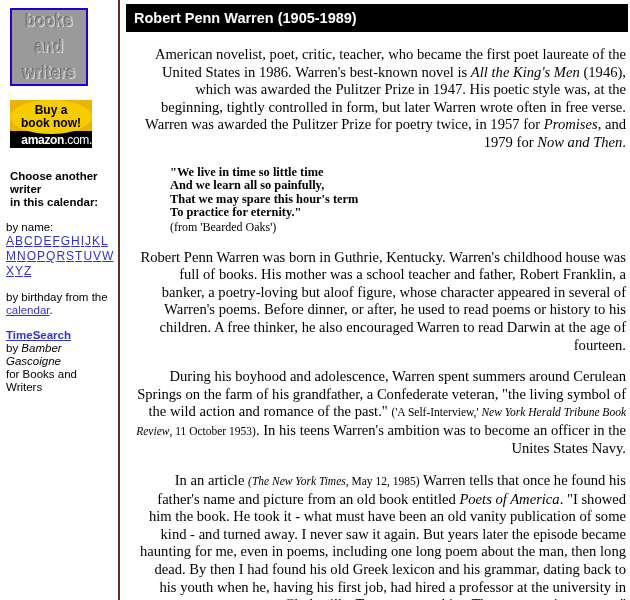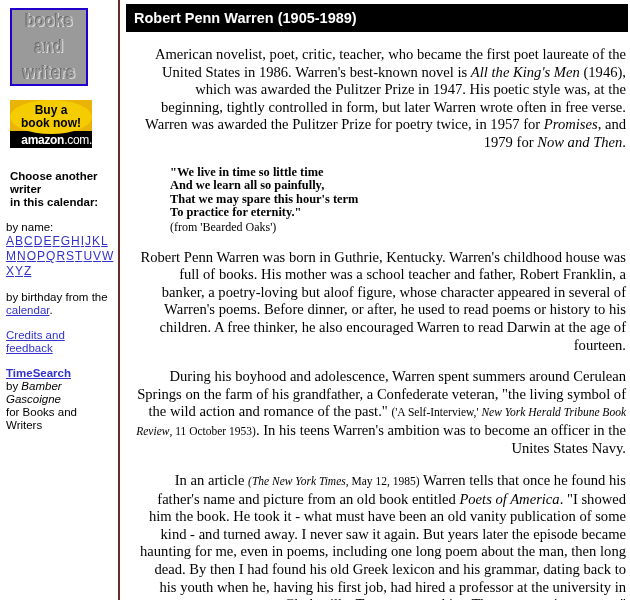--- a/index.html
+++ b/index.html
@@ -244,23 +244,20 @@
 
     <div class="alpha-row" id="alpha1"><a href="#">A</a><a href="#">B</a><a href="#">C</a><a href="#">D</a><a href="#">E</a><a href="#">F</a><a href="#">G</a><a href="#">H</a><a href="#">I</a><a href="#">J</a><a href="#">K</a><a href="#">L</a></div>
     <div class="alpha-row" id="alpha2"><a href="#">M</a><a href="#">N</a><a href="#">O</a><a href="#">P</a><a href="#">Q</a><a href="#">R</a><a href="#">S</a><a href="#">T</a><a href="#">U</a><a href="#">V</a><a href="#">W</a></div>
     <div class="alpha-row" id="alpha3"><a href="#">X</a><a href="#">Y</a><a href="#">Z</a></div>
 
     <div class="side-text">
       <span>by birthday from the</span><br>
       <a class="side-link" href="#">calendar</a><span>.</span>
     </div>
 
-    <div class="side-text">
-      <a class="side-link" href="#">Credits and feedback</a>
-    </div>
 
     <div class="side-text">
       <a class="side-link bold" href="#">TimeSearch</a>
       <div><span>by </span><span class="side-italic">Bamber Gascoigne</span></div>
       <div>for Books and Writers</div>
     </div>
 
   </div>
 
   <div id="divider"></div>

